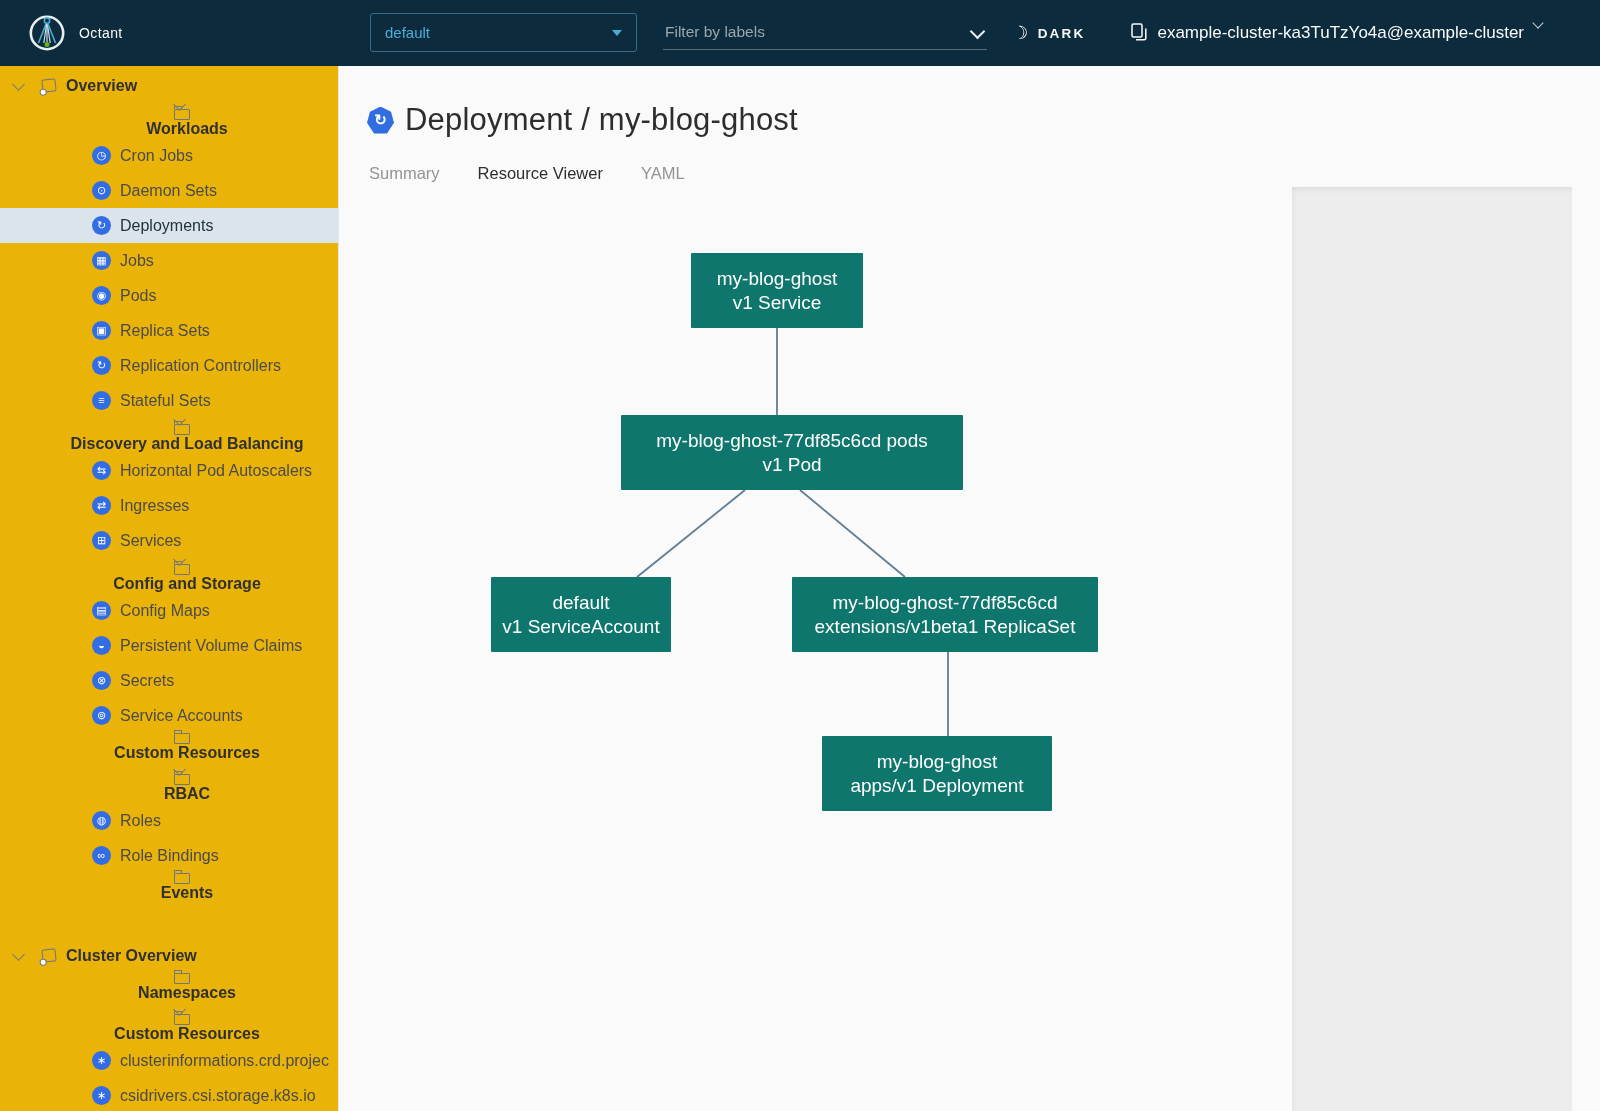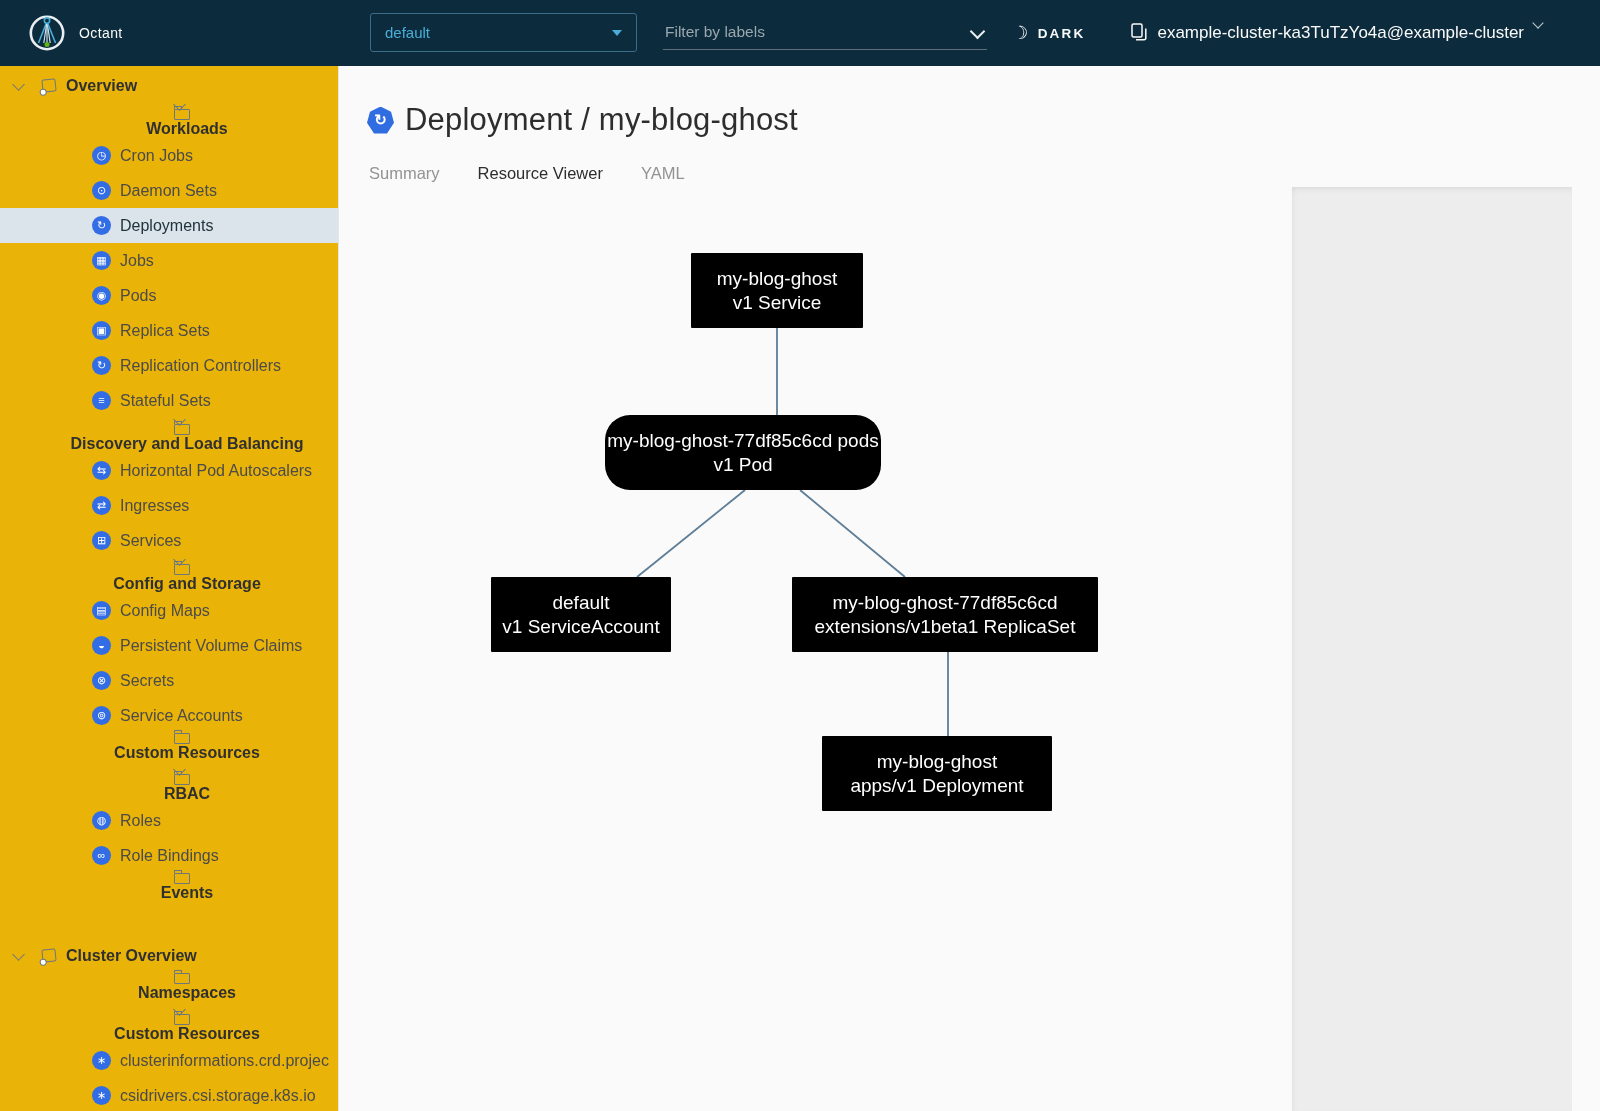--- a/index.html
+++ b/index.html
@@ -55,21 +55,21 @@
   .page-title h1{margin:0;font-size:31px;font-weight:400;color:#2d2d2d;letter-spacing:.2px;}
 
   .tabs{margin:20px 0 0 28px;width:1206px;display:flex;gap:34px;border-bottom:1px solid #cbcbcb;}
   .tab{position:relative;padding:6px 2px 10px;font-size:16.5px;color:#939393;cursor:pointer;white-space:nowrap;}
   .tab.active{color:#2d2d2d;}
   .tab.active::after{content:"";position:absolute;left:0;right:0;bottom:-1px;height:3px;background:#0f84c4;}
 
   .canvas{position:absolute;left:0;top:117px;width:1261px;height:928px;background:#fafafa;}
   .graph-edges{position:absolute;left:0;top:0;pointer-events:none;}
   .graph-edges line{stroke:#5e7d96;stroke-width:1.8;}
-  .node{position:absolute;background:#000000;color:#fff;display:flex;flex-direction:column;
+  .node{position:absolute;background:#0f766e;color:#fff;display:flex;flex-direction:column;
     align-items:center;justify-content:center;text-align:center;font-size:19px;line-height:24px;
     border-radius:1px;cursor:pointer;box-sizing:border-box;}
   .side-panel{position:absolute;left:953px;top:4px;width:280px;bottom:0;background:#ededed;
     box-shadow:inset 0 6px 6px -4px rgba(0,0,0,.07), inset 5px 0 6px -4px rgba(0,0,0,.05);}
 </style>
 </head>
 <body>
 
 <div class="header">
   <div class="brand">
@@ -259,21 +259,21 @@
         <line x1="438" y1="145" x2="438" y2="232"></line>
         <line x1="406" y1="307" x2="298" y2="394"></line>
         <line x1="461" y1="307" x2="566" y2="394"></line>
         <line x1="609" y1="469" x2="609" y2="553"></line>
       </svg>
     <div class="side-panel"></div>
   <div class="node" style="left: 352px; top: 70px; width: 172px; height: 75px;">
         <span>my-blog-ghost</span>
         <span>v1 Service</span>
       </div>
-      <div class="node" style="left: 266px; top: 232px; width: 276px; height: 75px; border-radius: 25px;">
+      <div class="node" style="left: 282px; top: 232px; width: 342px; height: 75px;">
         <span>my-blog-ghost-77df85c6cd pods</span>
         <span>v1 Pod</span>
       </div>
       <div class="node" style="left: 152px; top: 394px; width: 180px; height: 75px;">
         <span>default</span>
         <span>v1 ServiceAccount</span>
       </div>
       <div class="node" style="left: 453px; top: 394px; width: 306px; height: 75px;">
         <span>my-blog-ghost-77df85c6cd</span>
         <span>extensions/v1beta1 ReplicaSet</span>

